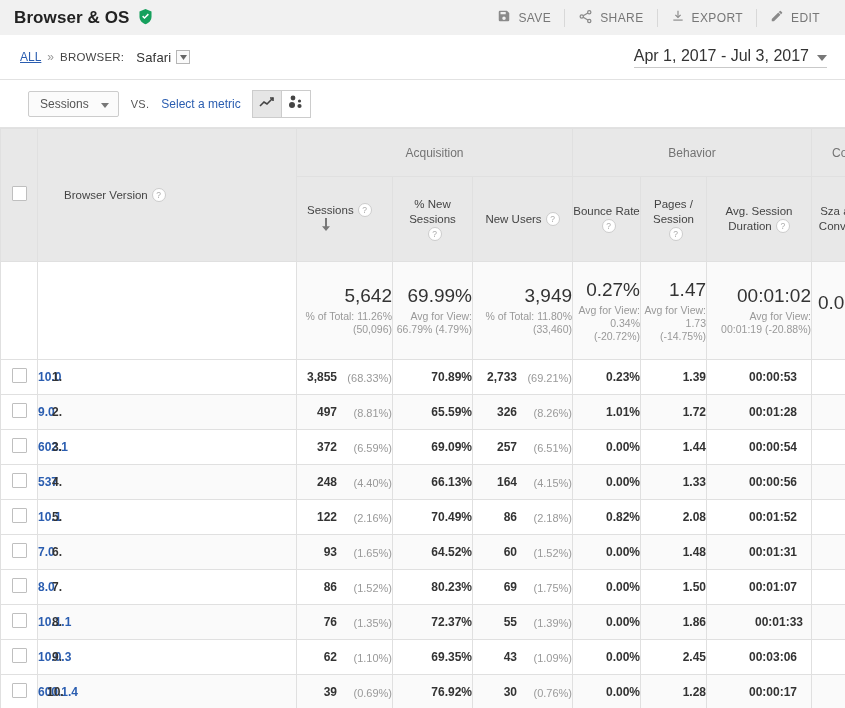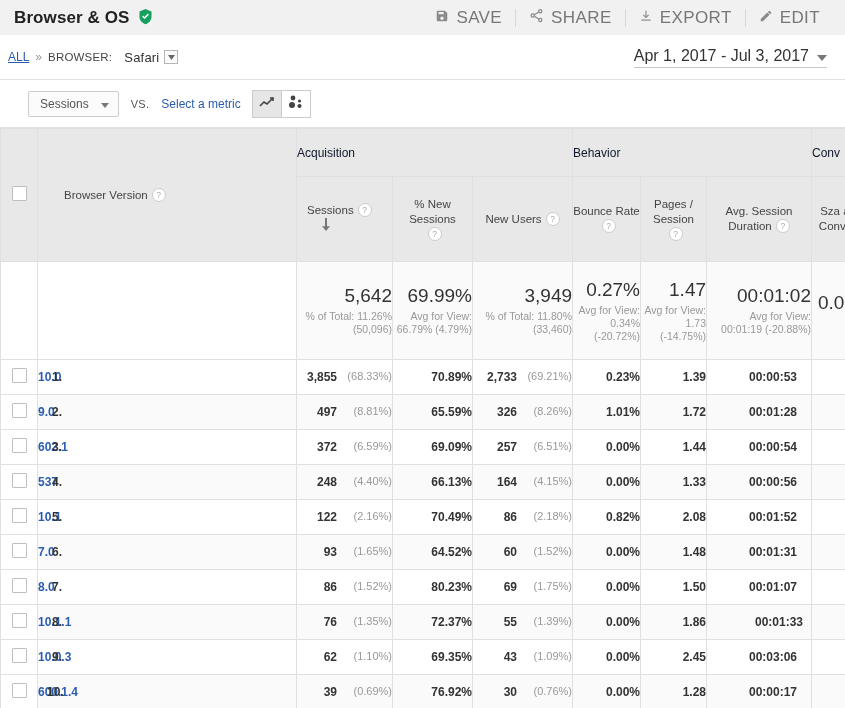--- a/index.html
+++ b/index.html
@@ -18,28 +18,28 @@
   }
   .page-title{
     font-size:17px;color:#222;font-weight:bold;
     letter-spacing:.1px;white-space:nowrap;
   }
   .verified-badge{margin-left:7px;display:inline-block;vertical-align:-2px;}
   .titlebar-actions{margin-left:auto;display:flex;align-items:center;}
   .tb-action{
     display:flex;align-items:center;gap:7px;
     padding:0 13px;height:22px;color:#777;
-    font-size:17px;letter-spacing:.4px;cursor:pointer;
+    font-size:12px;letter-spacing:.4px;cursor:pointer;
   }
   .tb-action .lbl{white-space:nowrap;}
   .tb-sep{width:1px;height:18px;background:#d8d8d8;}
   
   .segrow{
     height:45px;background:#fff;border-bottom:1px solid #e2e2e2;
-    display:flex;align-items:center;padding:0 18px 0 8px;box-sizing:border-box;
+    display:flex;align-items:center;padding:0 18px 0 20px;box-sizing:border-box;
   }
   .crumb-all{color:#2a5db0;text-decoration:underline;font-size:12px;cursor:pointer;}
   .crumb-sep{color:#999;margin:0 6px;font-size:12px;}
   .crumb-label{color:#444;font-size:11.5px;letter-spacing:.2px;}
   .crumb-label b{font-weight:normal;font-size:13px;color:#333;}
   .crumb-caret{
     width:14px;height:14px;margin-left:5px;border:1px solid #b6b6b6;
     background:#fafafa;display:inline-flex;align-items:center;justify-content:center;
     cursor:pointer;box-sizing:border-box;
   }
@@ -76,21 +76,21 @@
   }
   .viz-btn.active{background:#e6e6e6;}
   
   .tablewrap{width:845px;overflow:hidden;}
   table.ga{border-collapse:collapse;table-layout:fixed;width:880px;}
   table.ga th,table.ga td{
     border:1px solid #e0e0e0;padding:0;box-sizing:border-box;vertical-align:middle;
   }
   .grp-head{
     background:#e8e8e8;height:48px;font-weight:normal;font-size:12px;
-    color:#0f172a;text-align:left;padding:0 0 0 8px;vertical-align:middle;
+    color:#737373;text-align:center;padding:0 0 0 8px;vertical-align:middle;
   }
   .col-head{
     background:#e8e8e8;height:85px;font-weight:normal;font-size:11.5px;
     color:#444;text-align:center;padding:0 8px;vertical-align:middle;line-height:15px;
   }
   .col-head.left{text-align:left;padding-left:26px;}
   .col-head.rightnum{text-align:left;padding-left:10px;}
   .qmark{
     display:inline-block;width:12px;height:12px;border-radius:50%;
     background:#fff;border:1px solid #ccc;color:#aaa;font-size:8.5px;
@@ -111,21 +111,21 @@
   tr.drow td{height:35px;background:#fff;}
   tr.drow.alt td{background:#fafafa;}
   td.cbcell{text-align:center;background:#fff!important;}
   td.dimcell{padding-left:40px;position:relative;font-size:12px;}
   td.dimcell .idx{position:absolute;left:14px;color:#333;font-weight:bold;font-size:12px;}
   td.dimcell .idx.wide{left:9px;}
   td.dimcell a{color:#2a5db0;text-decoration:none;cursor:pointer;font-weight:bold;}
   td.numcell{text-align:right;padding-right:10px;font-size:12px;color:#333;font-weight:bold;}
   td.numcell .pct{color:#999;font-weight:normal;font-size:11px;margin-left:5px;}
   td.plaincell{text-align:right;padding-right:10px;font-size:12px;color:#333;font-weight:bold;}
-  .val-wrap{display:inline-flex;align-items:flex-start;justify-content:flex-end;}
+  .val-wrap{display:inline-flex;align-items:flex-end;justify-content:flex-end;}
   .val-num{min-width:38px;text-align:right;}
   .val-pct{min-width:50px;text-align:right;}
 </style>
 </head>
 <body>
 
 <div class="titlebar">
   <span class="page-title">Browser &amp; OS</span>
   <span class="verified-badge">
     <svg width="17" height="17" viewBox="0 0 24 24">

